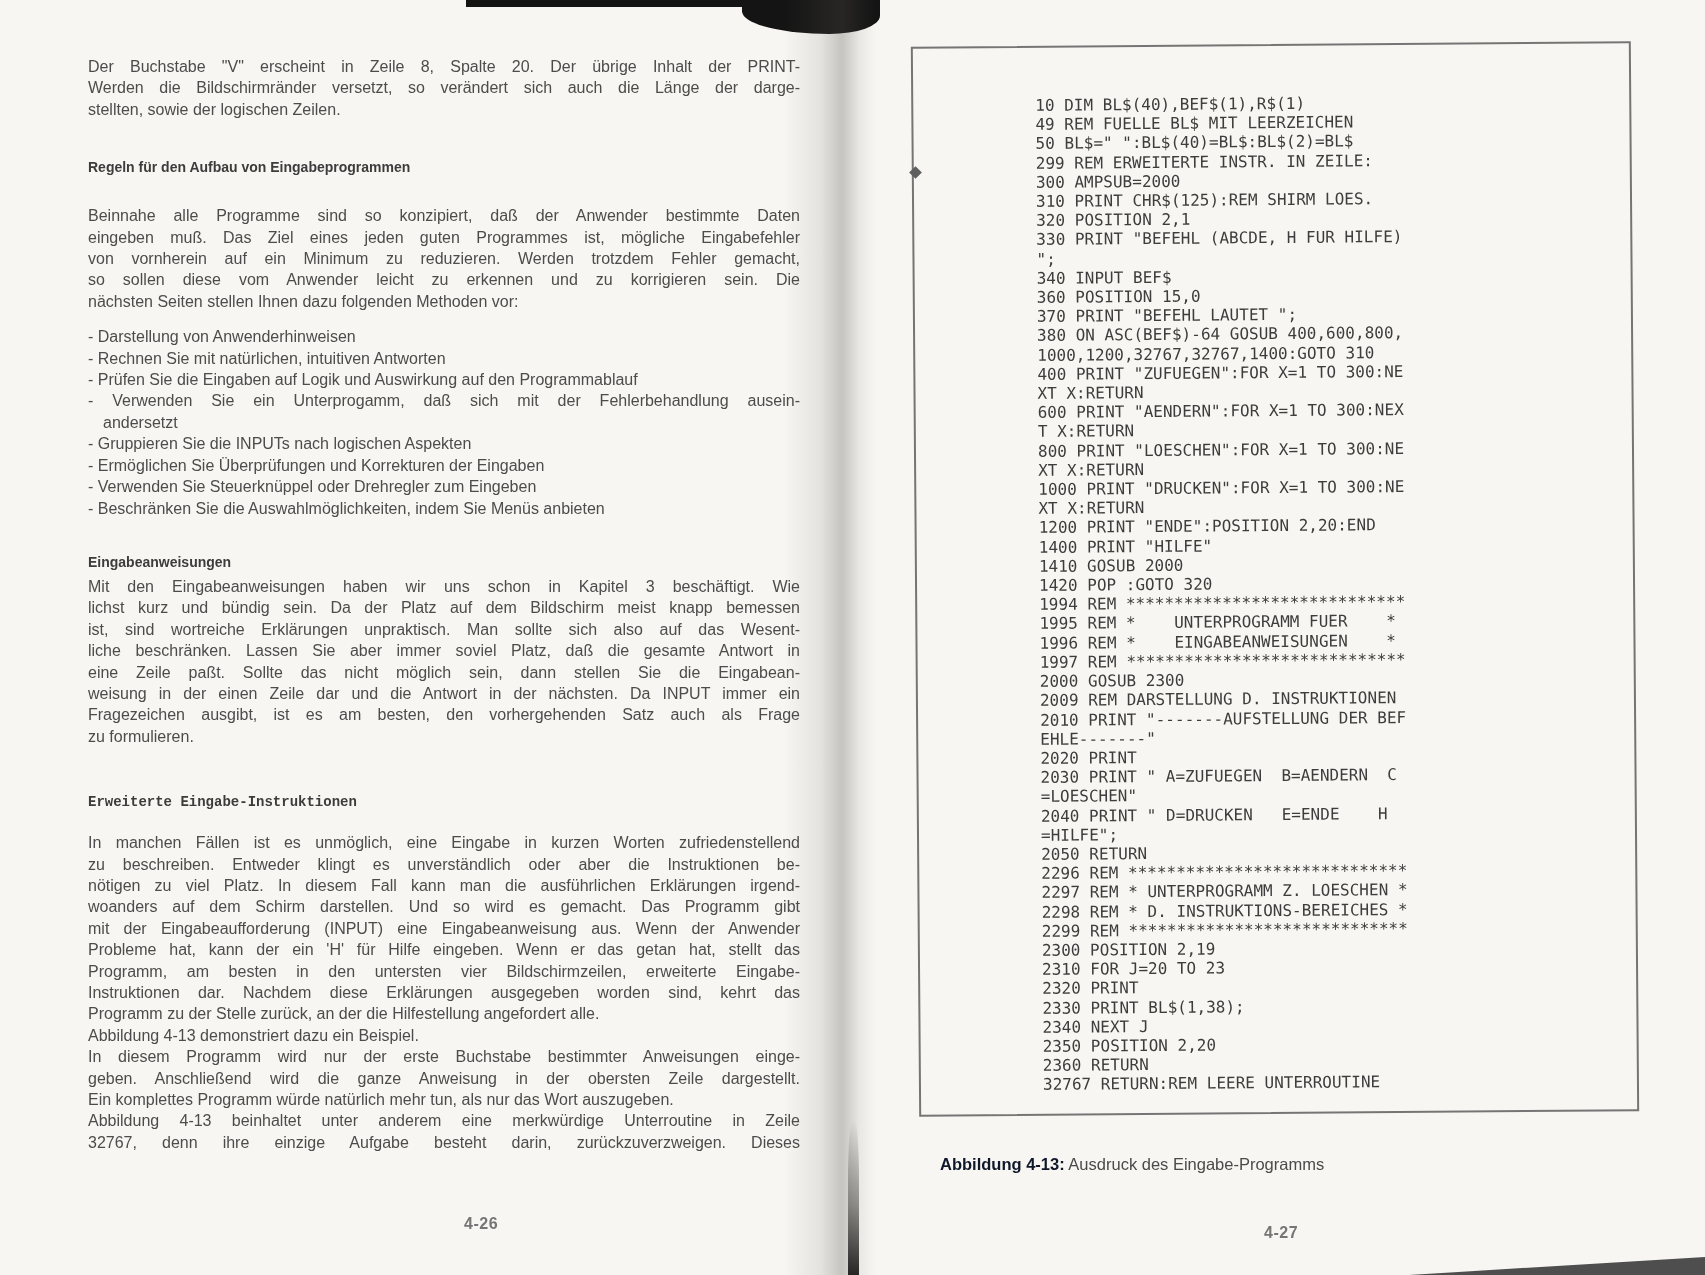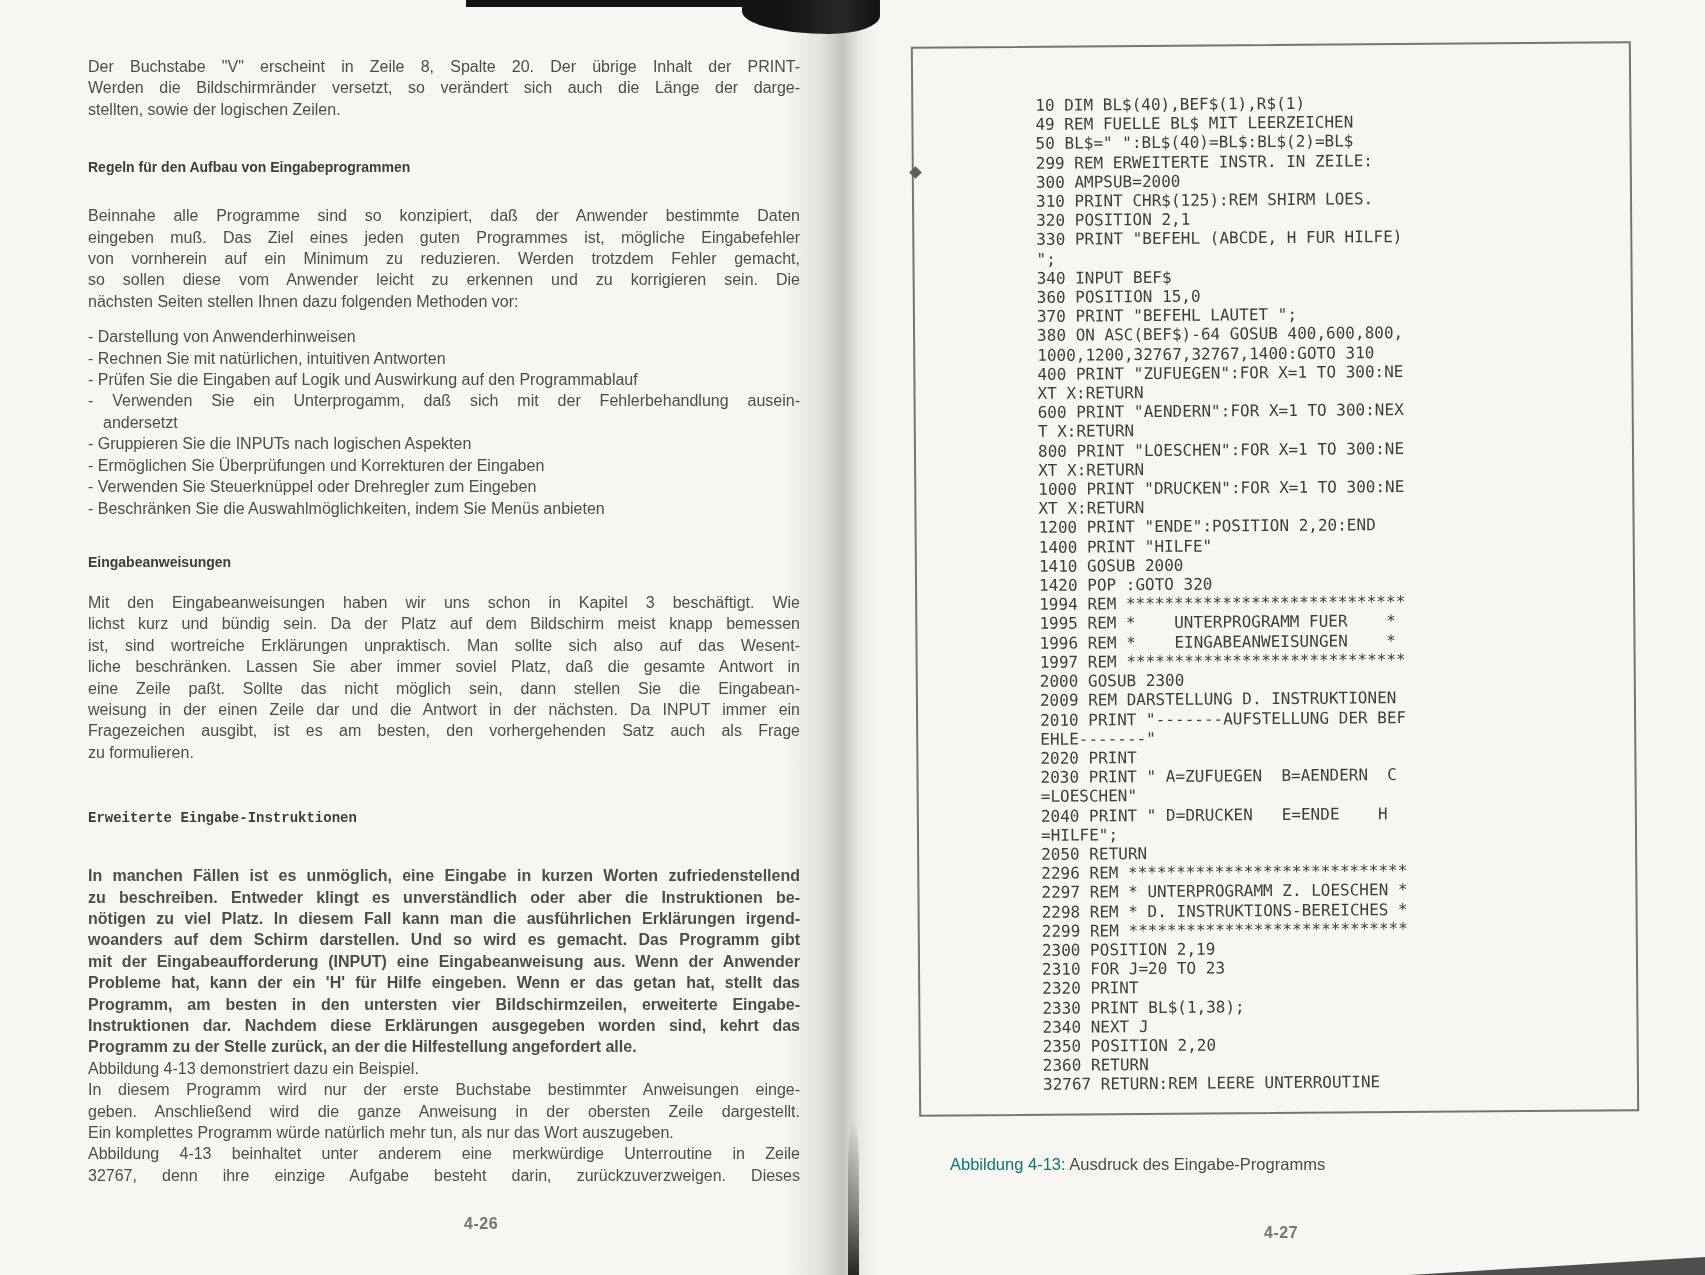--- a/index.html
+++ b/index.html
@@ -27,31 +27,31 @@
   
   .left-col{position:absolute;left:88px;top:56px;width:712px;font-size:16px;line-height:21.4px;color:#4c4c4c;}
   .line{text-align:justify;}
   .stretch{text-align-last:justify;}
   .lp-h{font-size:14px;line-height:27px;font-weight:bold;color:#3c3c3c;margin:0;}
   .h-regeln{margin-top:34px;}
   .h-eingabe{margin-top:30px;}
   .h-erweitert{margin-top:42px;font-family:Liberation Mono, monospace;}
   .p-regeln{margin-top:24px;}
   .list{margin-top:14px;}
-  .p-eingabe{margin-top:16px;}
-  .p-erweitert{margin-top:33px;font-weight:bold;}
+  .p-eingabe{}
+  .p-erweitert{margin-top:16px;}
   .list-item .cont{padding-left:15px;}
   
   .figure-box{position:absolute;left:915px;top:44px;width:716px;height:1066px;
         border:2px solid #757575;transform:rotate(-0.45deg);transform-origin:50% 50%;}
   .code{position:absolute;left:122px;top:48px;
         font-family:"DejaVu Sans Mono", monospace;font-size:16px;line-height:19.2px;color:#3d3d3d;}
   .code .line{text-align:left;text-align-last:left;white-space:pre;}
   .caption{position:absolute;left:940px;top:1155px;font-size:16.5px;color:#4a4a4a;}
-  .cap-b{font-weight:normal;color:#0f766e;margin-left:10px;}
+  .cap-b{font-weight:bold;color:#0f172a;}
   .pagenum{position:absolute;font-size:16px;font-weight:bold;color:#757575;letter-spacing:0.5px;}
   .pn-left{left:424px;top:1215px;margin-left:40px;}
   .pn-right{left:1264px;top:1224px;}
 </style>
 </head>
 <body>
 
 <div class="top-bar"></div>
 <div class="top-blob"></div>
 <div class="gutter"></div>

